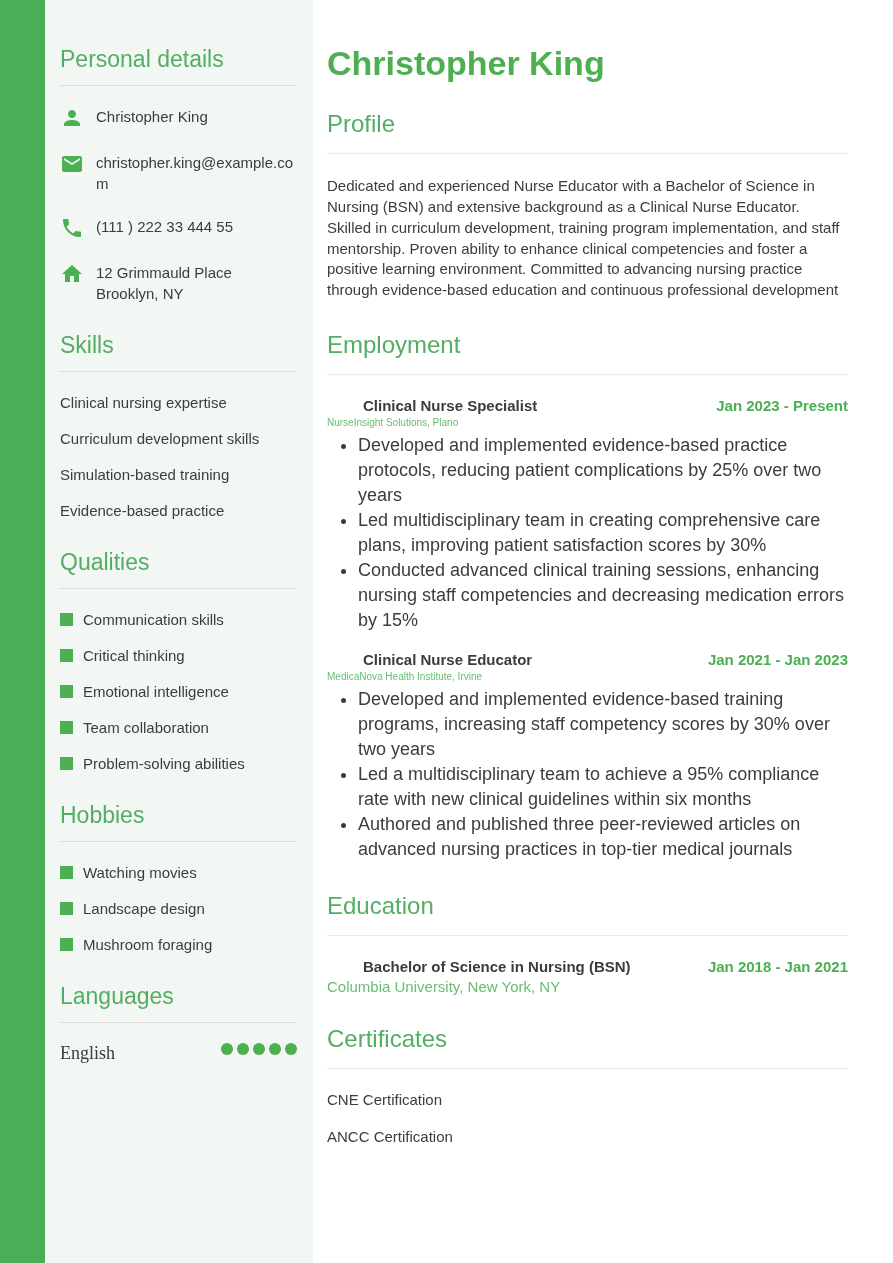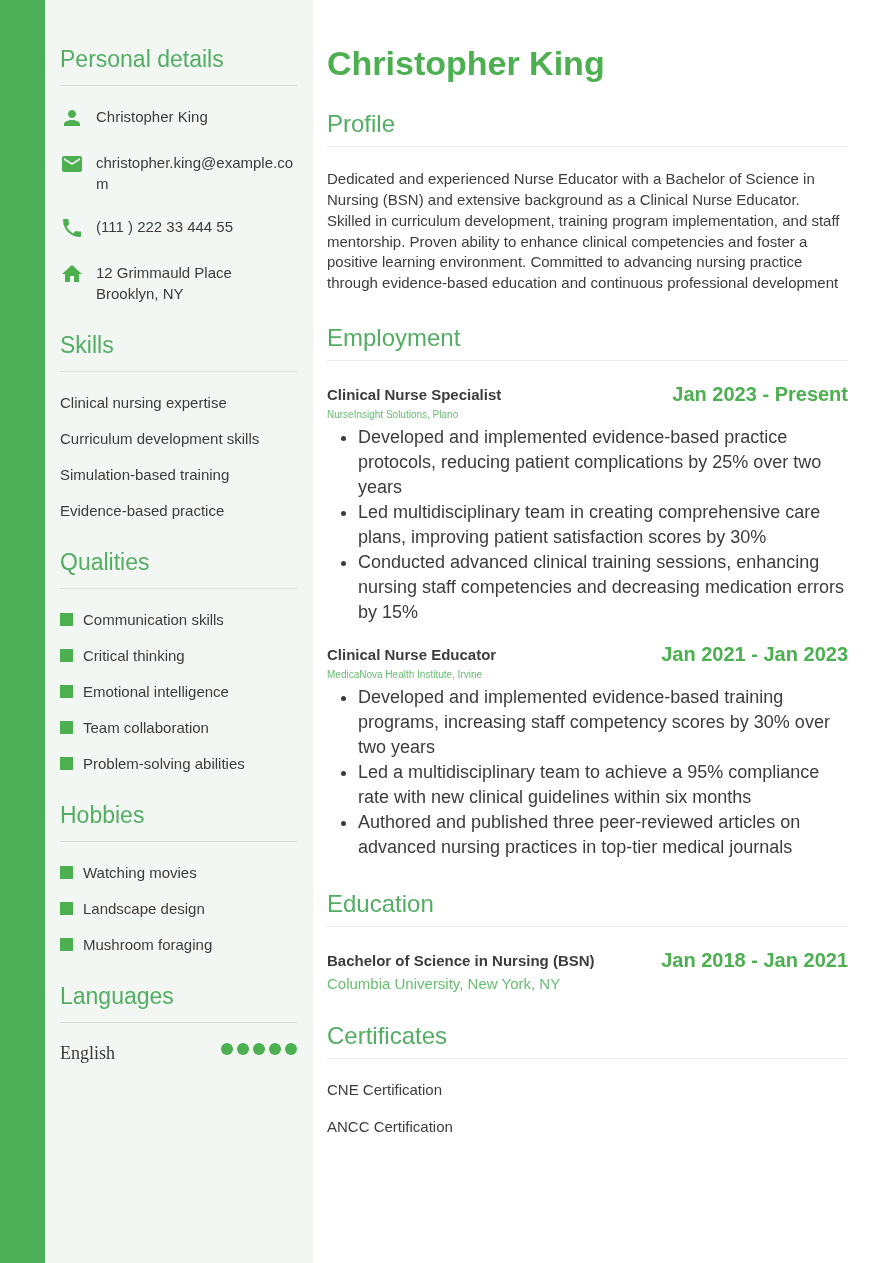--- a/index.html
+++ b/index.html
@@ -35,28 +35,28 @@
   .lang-row { display: flex; justify-content: space-between; align-items: flex-start; font-size: 18px; font-family: Liberation Serif, serif; }
   .dots { display: flex; gap: 4px; }
   .dot { width: 12px; height: 12px; border-radius: 50%; background: var(--accent, #4caf50); }
 
   .main { position: absolute; left: 313px; top: 0; right: 0; padding: 46px 45px 0 14px; }
   .candidate-name { font-size: 34px; font-weight: 700; color: var(--accent, #4caf50); line-height: 1; }
 
   .main-section { margin-top: 30px; }
   .main-title {
     font-size: 24px; font-weight: 400; color: var(--heading-green, #53ad63);
-    padding-bottom: 8px; border-bottom: 1px solid #ebebeb; margin-bottom: 22px;
+    padding-bottom: 15px; border-bottom: 1px solid #ebebeb; margin-bottom: 22px;
   }
   .profile-text { font-size: 15px; line-height: 1.39; }
 
   .job { margin-bottom: 18px; }
-  .job-head { display: flex; justify-content: space-between; align-items: center; }
+  .job-head { display: flex; justify-content: space-between; align-items: flex-start; margin-left: 36px; }
   .job-role { font-size: 15px; font-weight: 700; }
-  .job-dates { font-size: 20px; font-weight: 700; color: var(--accent, #4caf50); white-space: nowrap; }
+  .job-dates { font-size: 15px; font-weight: 700; color: var(--accent, #4caf50); white-space: nowrap; }
   .job-company { font-size: 10px; color: var(--light-green, #68bd73); margin: 3px 0 5px; }
   .job-bullets { margin: 0; padding-left: 31px; }
   .job-bullets li { font-size: 18px; line-height: 1.39; }
 
   .edu-school { font-size: 15px; color: var(--light-green, #68bd73); margin-top: 3px; }
 
   .cert-item { font-size: 15px; font-weight: 400; margin-bottom: 20px; }
 </style>
 </head>
 <body>

